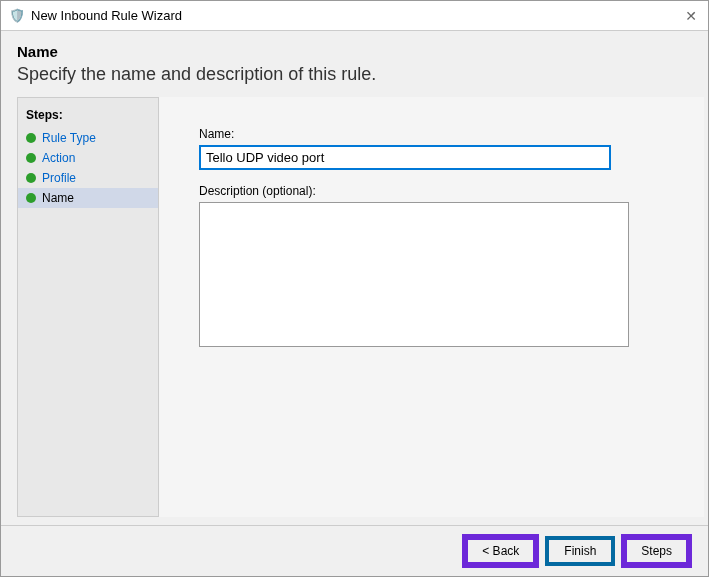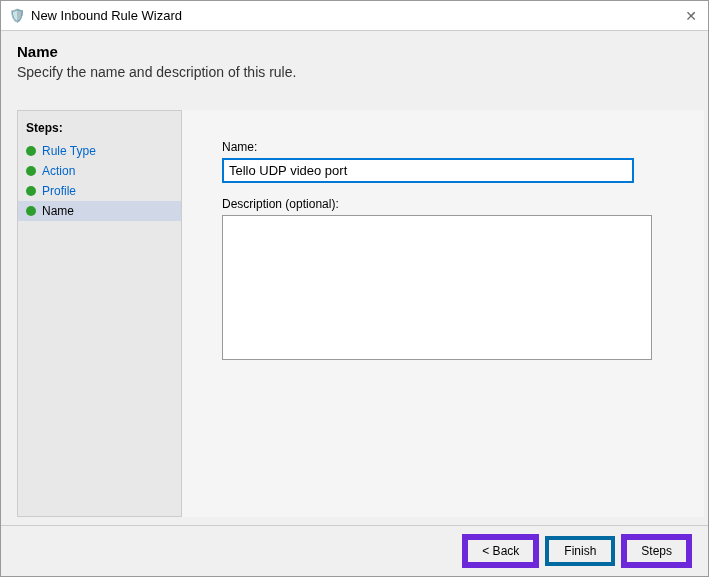--- a/index.html
+++ b/index.html
@@ -59,31 +59,31 @@
       flex-direction: column;
       flex: 1;
       padding: 12px 4px 8px 16px;
     }
     .page-title {
       font-size: 15px;
       font-weight: bold;
       margin-bottom: 4px;
     }
     .page-subtitle {
-      font-size: 14px;
+      font-size: 18px;
       color: #333;
-      margin-bottom: 30px;
+      margin-bottom: 12px;
     }
     .main-area {
       display: flex;
       flex: 1;
       gap: 0;
     }
     .sidebar {
-      width: 165px;
+      width: 142px;
       background: #e8e8e8;
       border: 1px solid #ccc;
       padding: 8px 0;
       flex-shrink: 0;
     }
     .steps-label {
       font-weight: bold;
       font-size: 12px;
       padding: 2px 8px 6px 8px;
       color: #000;

